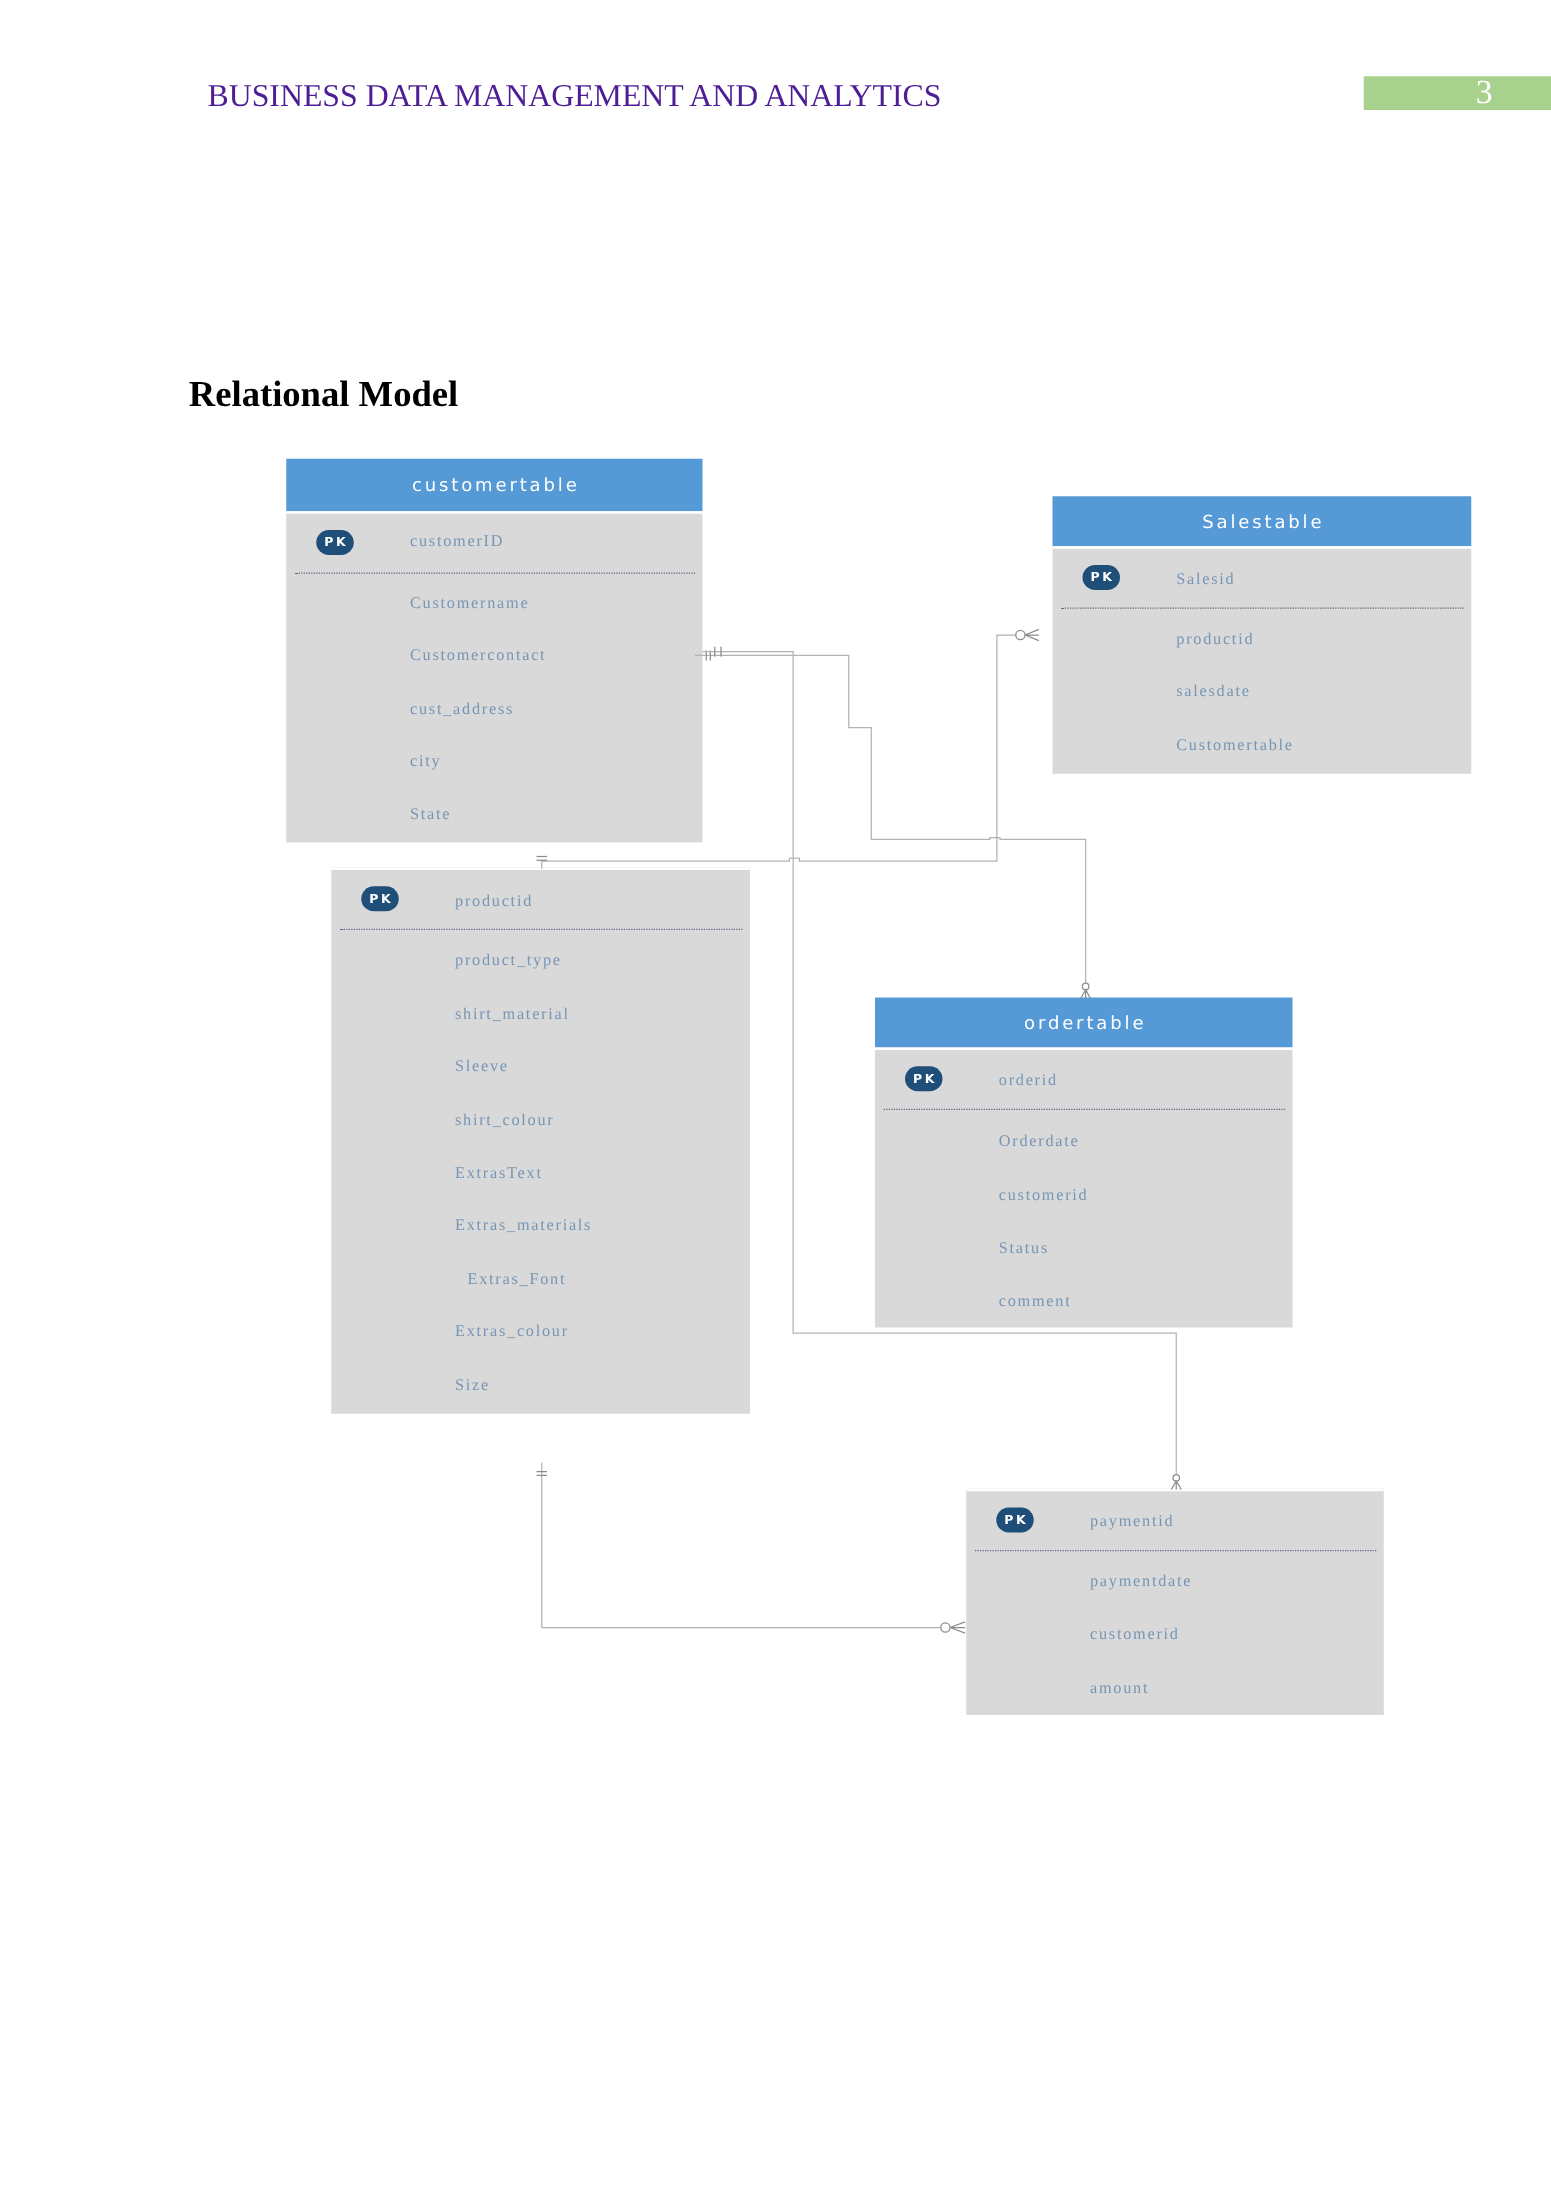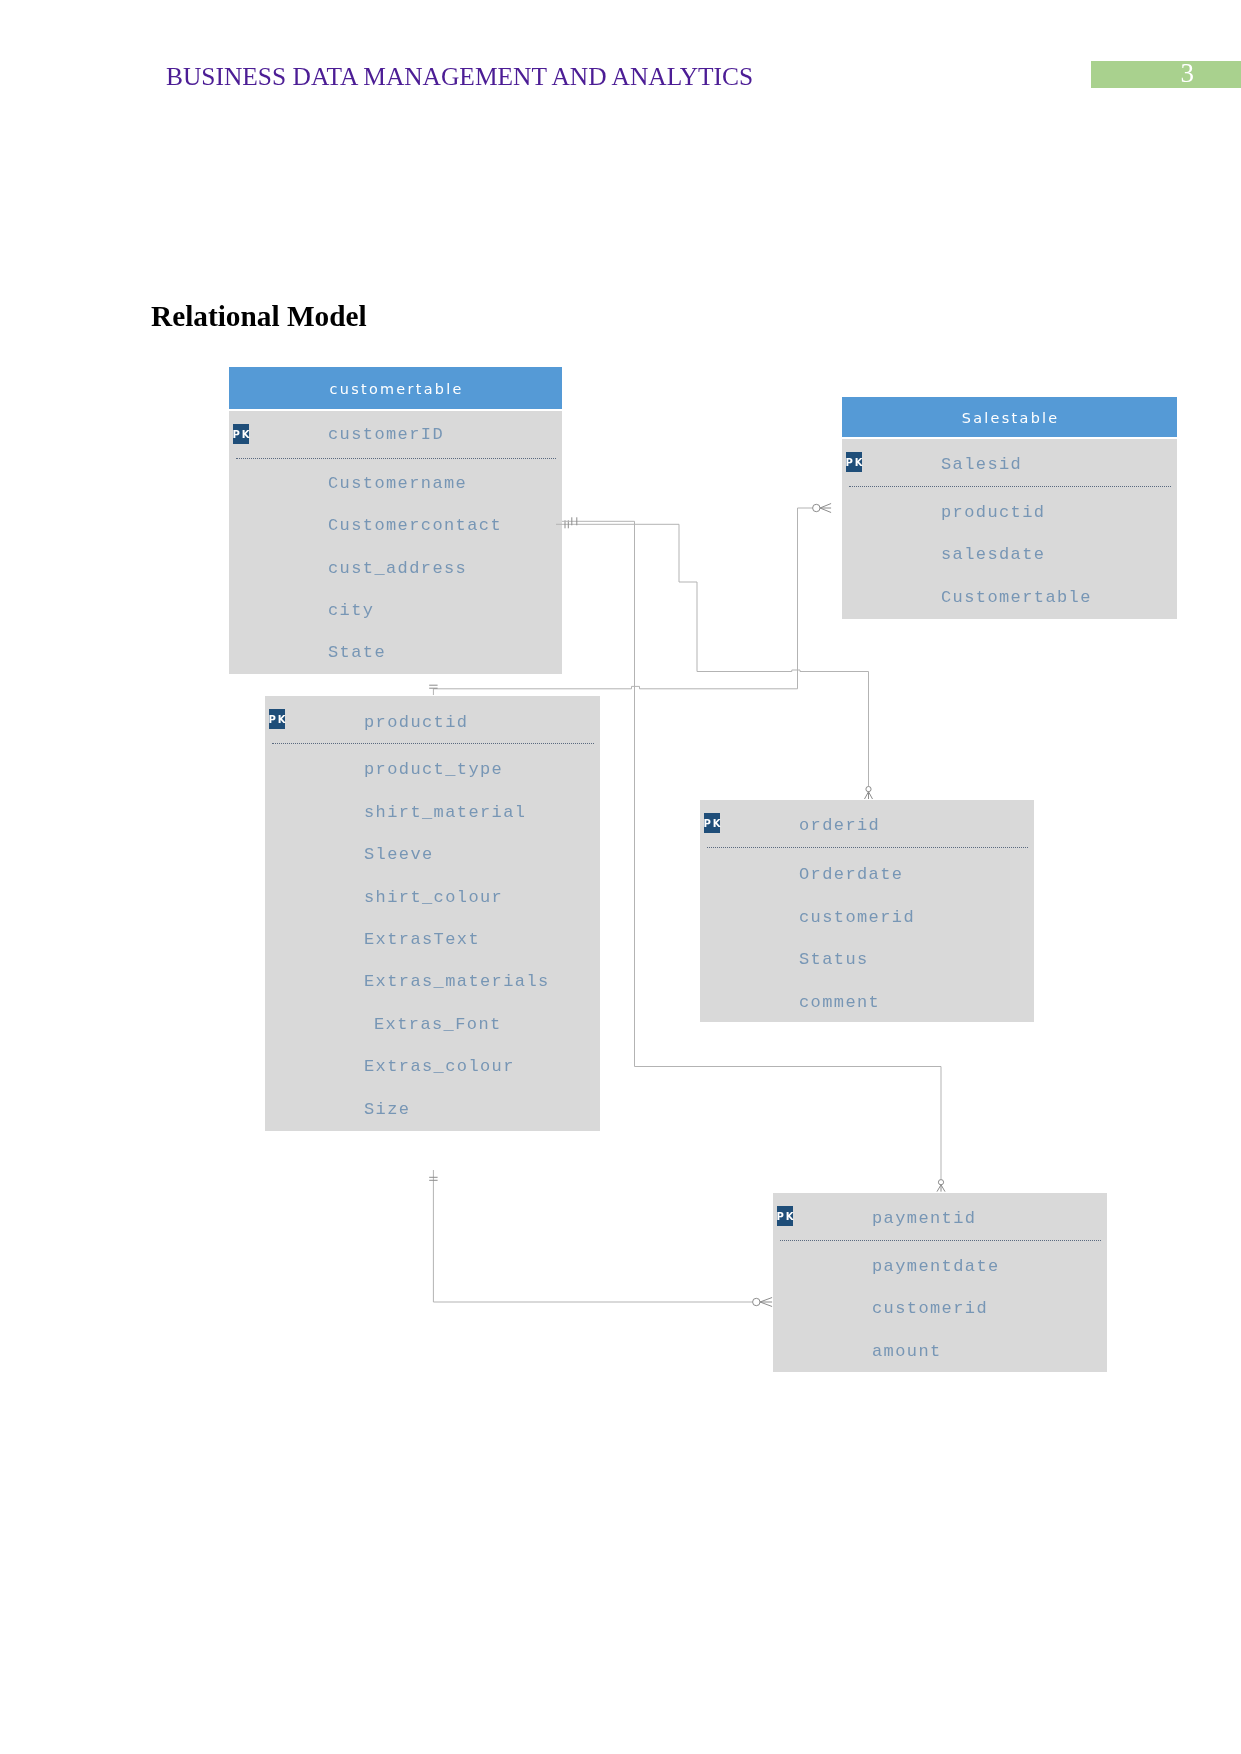--- a/index.html
+++ b/index.html
@@ -16,23 +16,23 @@
   .erd-links{position:absolute;left:0;top:0;width:1241px;height:1754px;overflow:visible;z-index:5;}
   .erd-links path{fill:none;stroke:#b3b3b3;stroke-width:1;}
   .erd-links .mk{fill:none;stroke:#8c8c8c;stroke-width:1;}
   .erd-links .mko{fill:#ffffff;stroke:#8c8c8c;stroke-width:1;}
   .tbl{position:absolute;box-sizing:border-box;}
   .tbl .hd{box-sizing:border-box;background:#559ad6;color:#ffffff;text-align:center;
            font-family:"DejaVu Sans",sans-serif;font-size:14.4px;letter-spacing:2.3px;text-indent:2.3px;
            display:flex;align-items:center;justify-content:center;padding-top:1.5px;}
   .tbl .bd{box-sizing:border-box;background:#d9d9d9;position:relative;}
   .tbl .gap{position:absolute;left:0;top:0;height:2.2px;background:#ffffff;}
-  .fld{position:absolute;font-family:Liberation Mono, monospace;font-size:17px;color:#7796b5;letter-spacing:1.4px;white-space:nowrap;}
-  .pk{position:absolute;left:4px;top:14.8px;width:16px;height:20.5px;background:#1f4e79;color:#fff;font-family:"DejaVu Sans",sans-serif;font-size:10px;font-weight:bold;letter-spacing:2px;text-indent:2px;
-      display:flex;align-items:center;justify-content:center;}
+  .fld{position:absolute;font-family:Liberation Serif, serif;font-size:13px;color:#7796b5;letter-spacing:1.4px;white-space:nowrap;}
+  .pk{position:absolute;left:24px;top:14.8px;width:30px;height:20.5px;background:#1f4e79;color:#fff;font-family:"DejaVu Sans",sans-serif;font-size:10px;font-weight:bold;letter-spacing:2px;text-indent:2px;
+      display:flex;align-items:center;justify-content:center;border-radius:10px;}
   .sep{position:absolute;height:0;border-top:1px dotted #5a6a80;}
 </style>
 </head>
 <body>
 
 <div class="page">
   <div id="doc-header">BUSINESS DATA MANAGEMENT AND ANALYTICS</div>
   <div id="page-num-box"></div>
   <div id="page-num">3</div>
   <div id="section-title">Relational Model</div>
@@ -104,20 +104,21 @@
           <div class="fld" style="left: 99px; top: 151.2px;">Sleeve</div>
           <div class="fld" style="left: 99px; top: 193.6px;">shirt_colour</div>
           <div class="fld" style="left: 99px; top: 236px;">ExtrasText</div>
           <div class="fld" style="left: 99px; top: 278.4px;">Extras_materials</div>
           <div class="fld" style="left: 99px; top: 320.8px; margin-left: 10px;">Extras_Font</div>
           <div class="fld" style="left: 99px; top: 363.2px;">Extras_colour</div>
           <div class="fld" style="left: 99px; top: 405.6px;">Size</div>
         </div>
       </div>
       <div class="tbl" style="left: 700px; top: 798px; width: 334px; height: 264px;">
+        <div class="hd" style="height: 40px; width: 334px;">ordertable</div>
         <div class="bd" style="height: 224px; width: 334px;">
           <div class="gap" style="width: 334px;"></div>
           <div class="pk">PK</div>
           <div class="sep" style="left: 6.5px; width: 321.5px; top: 48.5px;"></div>
           <div class="fld" style="left: 99px; top: 18.3px;">orderid</div>
           <div class="fld" style="left: 99px; top: 67.4px;">Orderdate</div>
           <div class="fld" style="left: 99px; top: 109.8px;">customerid</div>
           <div class="fld" style="left: 99px; top: 152.2px;">Status</div>
           <div class="fld" style="left: 99px; top: 194.6px;">comment</div>
         </div>

